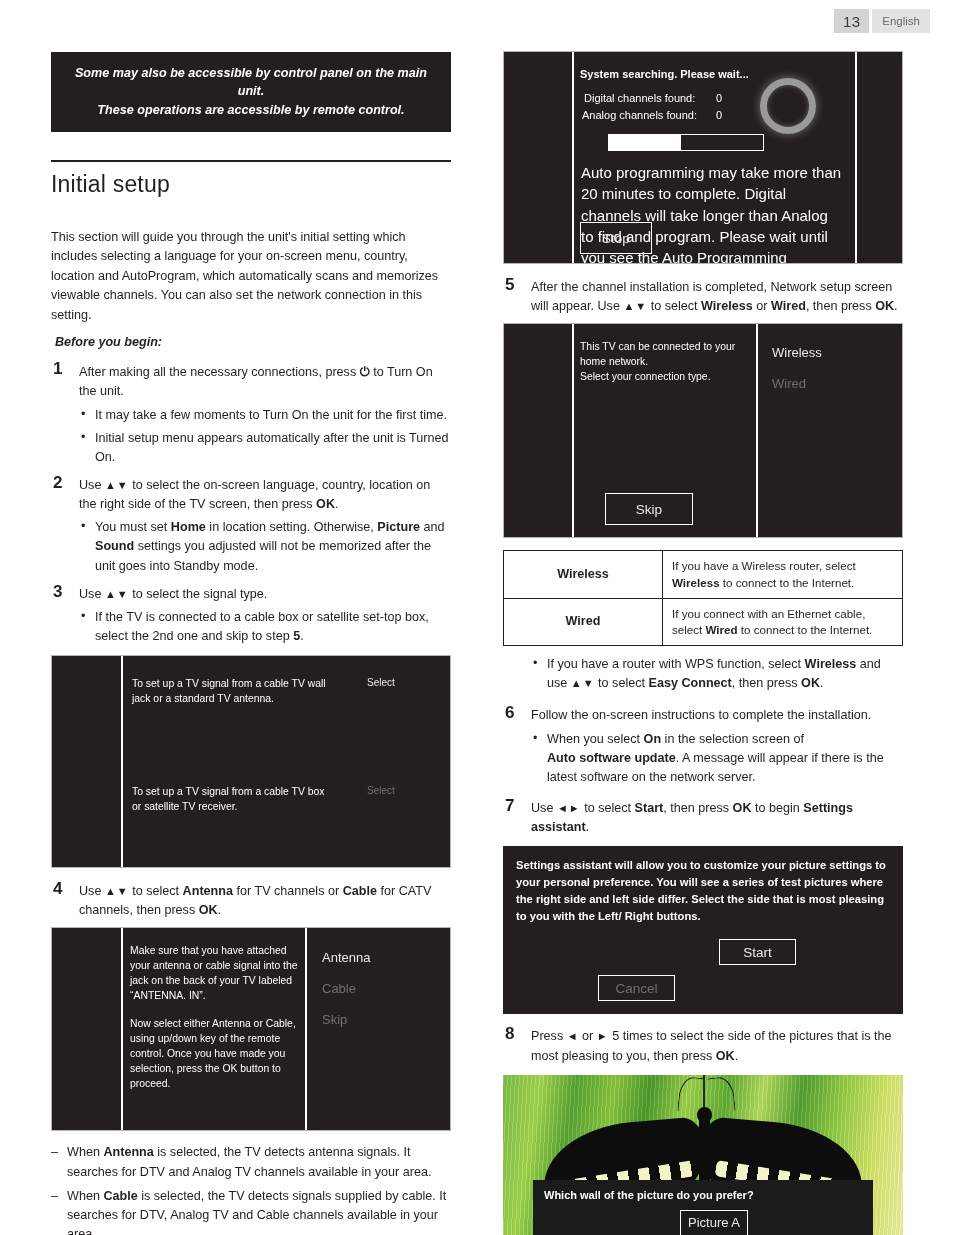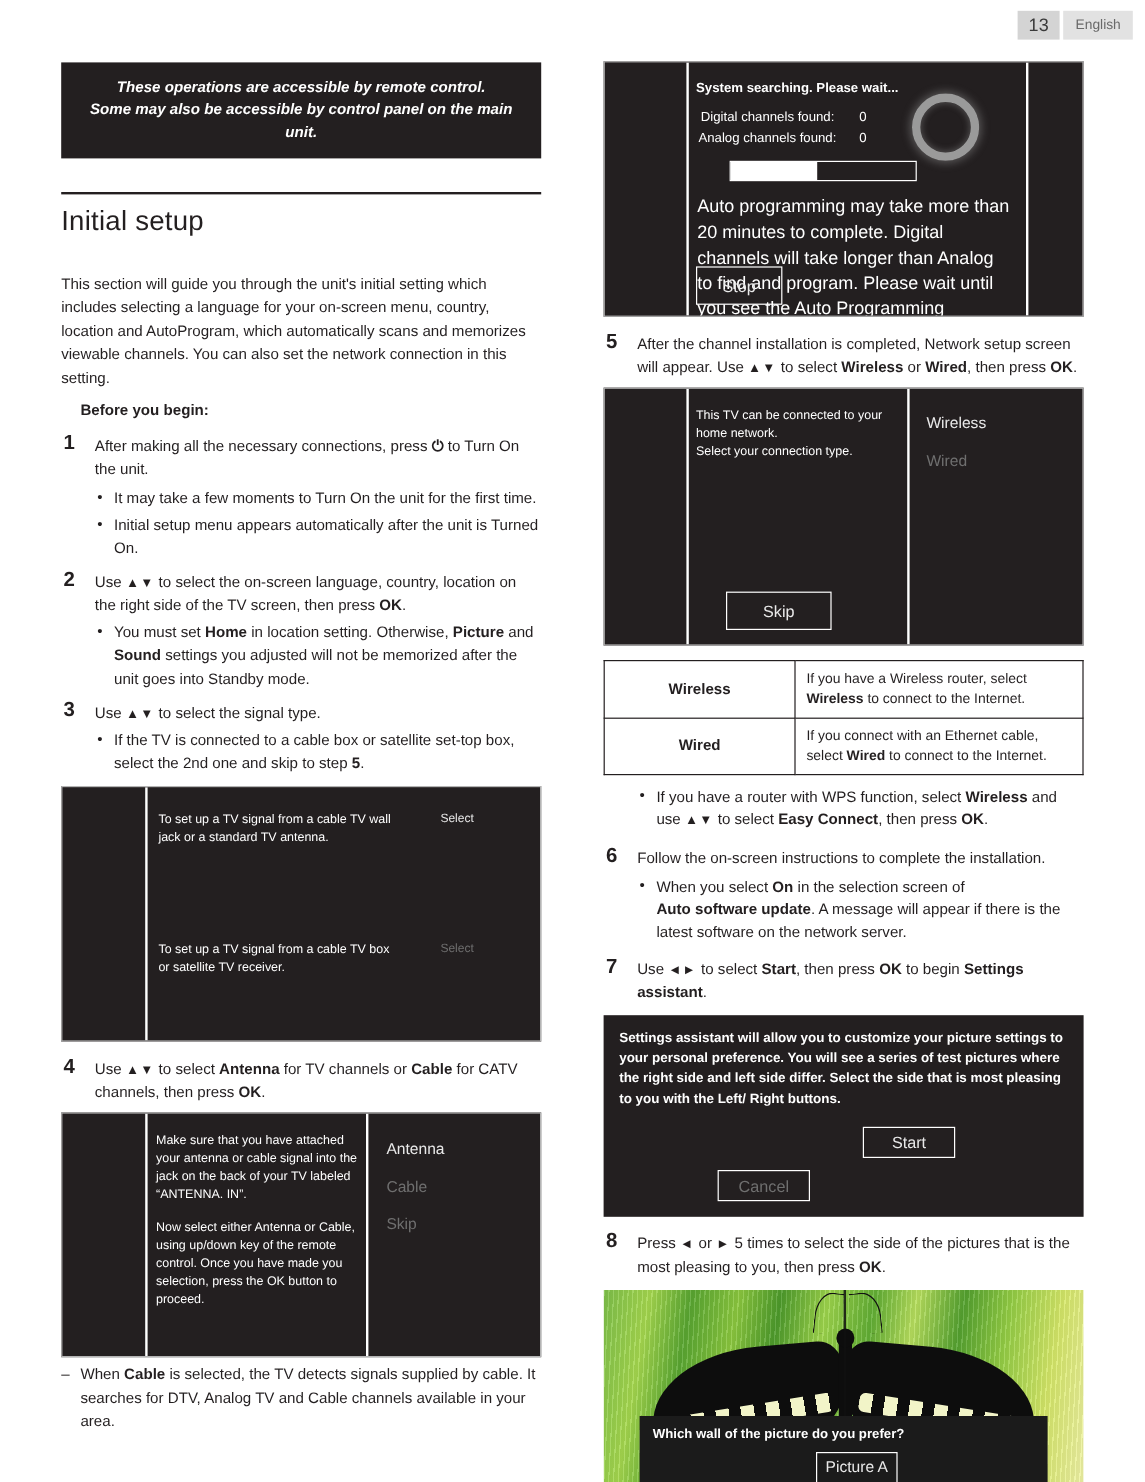--- a/index.html
+++ b/index.html
@@ -7,21 +7,21 @@
     width:954px; height:1235px;
     background:#ffffff;
     font-family:"Liberation Sans", sans-serif;
     color:#231f20;
     position:relative;
     overflow:hidden;
   }
   .page { position:relative; width:954px; height:1235px; }
 
   
-  .hdr { position:absolute; top:9px; right:10px; display:flex; align-items:stretch; height:24px; }
+  .hdr { position:absolute; top:9px; right:24px; display:flex; align-items:stretch; height:24px; }
   .hdr .pg {
     background:#d4d4d4; color:#3a3a3a; font-size:15px;
     display:flex; align-items:center; justify-content:center;
     padding:0 9px; letter-spacing:.3px;
   }
   .hdr .lang {
     background:#e2e2e2; color:#6a6a6a; font-size:11.5px;
     display:flex; align-items:center; justify-content:center;
     padding:0 10px; margin-left:3px;
   }
@@ -39,21 +39,21 @@
     text-align:center; padding:12px 14px 13px;
   }
 
   
   .rule { border-top:2.5px solid #231f20; margin-top:28px; }
   h1.sect { font-size:23px; font-weight:normal; margin:9px 0 0; letter-spacing:.2px; }
 
   
   p.body { font-size:12.6px; line-height:1.55; margin:30px 0 0; }
   p.tight { margin-top:0; }
-  .ital { font-weight:bold; font-size:12.6px; margin:10px 16px 0; }
+  .ital { font-style:italic; font-weight:bold; font-size:12.6px; margin:10px 4px 0; }
   .b { font-weight:bold; }
 
   
   .step { position:relative; padding-left:28px; margin-top:9px; }
   .step > .num {
     position:absolute; left:2px; top:-3px;
     font-size:17px; font-weight:bold;
   }
   .step > .txt { font-size:12.6px; line-height:1.52; }
 
@@ -139,22 +139,22 @@
 <div class="page">
 
   <div class="hdr">
     <div class="pg">13</div>
     <div class="lang">English</div>
   </div>
 
   <div class="col col-l">
 
     <div class="notice">
+      <div>Some may also be accessible by control panel on the main unit.</div>
       <div>These operations are accessible by remote control.</div>
-      <div>Some may also be accessible by control panel on the main unit.</div>
     </div>
 
     <div class="rule"></div>
     <h1 class="sect">Initial setup</h1>
 
     <p class="body">This section will guide you through the unit's initial setting which includes selecting a language for your on-screen menu, country, location and AutoProgram, which automatically scans and memorizes viewable channels. You can also set the network connection in this setting.</p>
     <div class="ital">Before you begin:</div>
 
     <div class="step" style="margin-top:13px;">
       <span class="num">1</span>
@@ -206,20 +206,23 @@
     <div class="tv" style="height:204px; margin-top:7px;">
       <div class="vline" style="left:69px;"></div>
       <div class="vline" style="left:253px;"></div>
       <div class="pane scr-txt" style="left:78px; top:16px; width:168px; white-space:pre-line;">Make sure that you have attached your antenna or cable signal into the jack on the back of your TV labeled “ANTENNA. IN”.</div>
       <div class="pane scr-txt" style="left:78px; top:89px; width:172px; white-space:pre-line;">Now select either Antenna or Cable, using up/down key of the remote control. Once you have made you selection, press the OK button to proceed.</div>
       <div class="pane scr-opt on" style="left:270px; top:23px;">Antenna</div>
       <div class="pane scr-opt off" style="left:270px; top:54px;">Cable</div>
       <div class="pane scr-opt off" style="left:270px; top:85px;">Skip</div>
     </div>
 
+    <div class="dash" style="margin-top:12px;">
+      When <span class="b">Antenna</span> is selected, the TV detects antenna signals. It searches for DTV and Analog TV channels available in your area.
+    </div>
     <div class="dash">
       When <span class="b">Cable</span> is selected, the TV detects signals supplied by cable. It searches for DTV, Analog TV and Cable channels available in your area.
     </div>
 
   </div>
 
   <div class="col col-r">
 
     <div class="tv" style="height:213px; margin-top:-1px;">
       <div class="vline" style="left:68px;"></div>

